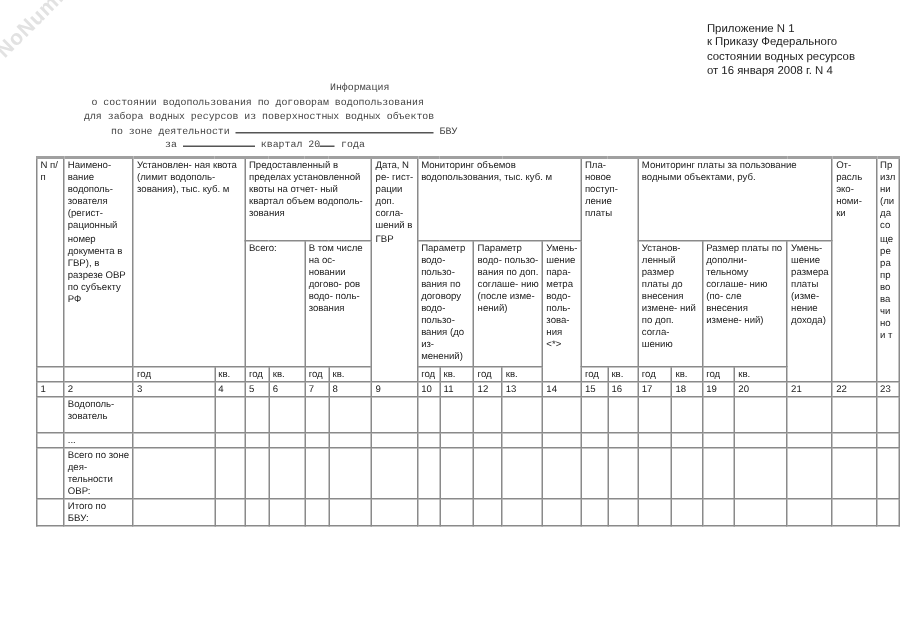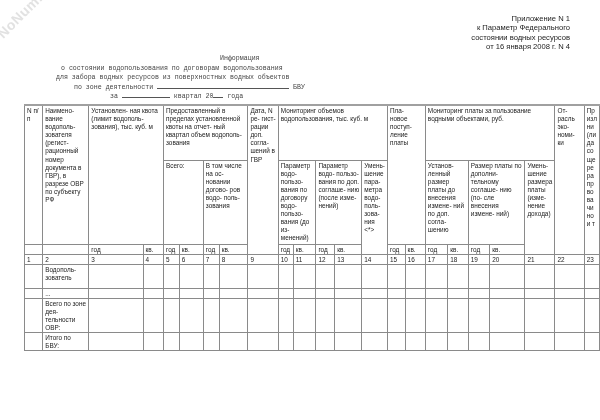--- a/index.html
+++ b/index.html
@@ -1,35 +1,35 @@
 <!DOCTYPE html>
 <html><head>
 <meta charset="utf-8">
 <style>
   html, body { margin:0; padding:0; background:#ffffff; }
   body { width:600px; height:420px; position:relative; overflow:hidden; font-family:"Liberation Sans", sans-serif; color:#222; }
   .watermark { position:absolute; left:-6px; top:30px; transform:rotate(-45deg); transform-origin:left top; font-family:"Liberation Sans", sans-serif; font-weight:bold; font-size:14px; color:#e2e2e2; letter-spacing:0.5px; white-space:nowrap; }
-  .appendix { position:absolute; right:30px; top:14px; text-align:right; font-size:7.6px; line-height:9.3px; color:#222; }
+  .appendix { position:absolute; right:30px; top:14px; text-align:left; font-size:7.6px; line-height:9.3px; color:#222; }
   .info { position:absolute; left:0; width:600px; top:54px; font-family:"Liberation Mono", monospace; font-size:6.6px; line-height:9.6px; color:#444; }
   .info div { position:absolute; white-space:nowrap; }
   .uline { display:inline-block; border-bottom:1px solid #555; height:6px; vertical-align:baseline; }
   table.grid { position:absolute; left:24px; top:104px; border-collapse:collapse; table-layout:fixed; font-size:6.4px; line-height:8.1px; color:#222; }
   table.grid td { border:1px solid #8a8a8a; vertical-align:top; padding:1px 2px 0 2px; overflow:hidden; white-space:normal; word-break:normal; }
   table.grid tr.top td { border-top:2px solid #a0a0a0; }
   .nowrap { white-space:nowrap; }
   .pre { white-space:pre-line; }
 </style>
 </head>
 <body>
 
 <div class="watermark">NoNumber.ru</div>
 
 <div class="appendix">
   <div>Приложение N 1</div>
-  <div>к Параметр Федерального</div>
+  <div>к Приказу Федерального</div>
   <div>состоянии водных ресурсов</div>
   <div>от 16 января 2008 г. N 4</div>
 </div>
 
 <div class="info">
   <div style="left:220px; top:0px;">Информация</div>
   <div style="left:61px; top:10px;">о состоянии водопользования по договорам водопользования</div>
   <div style="left:56px; top:19px;">для забора водных ресурсов из поверхностных водных объектов</div>
   <div style="left:74px; top:28px;">
     <span>по зоне деятельности</span>

